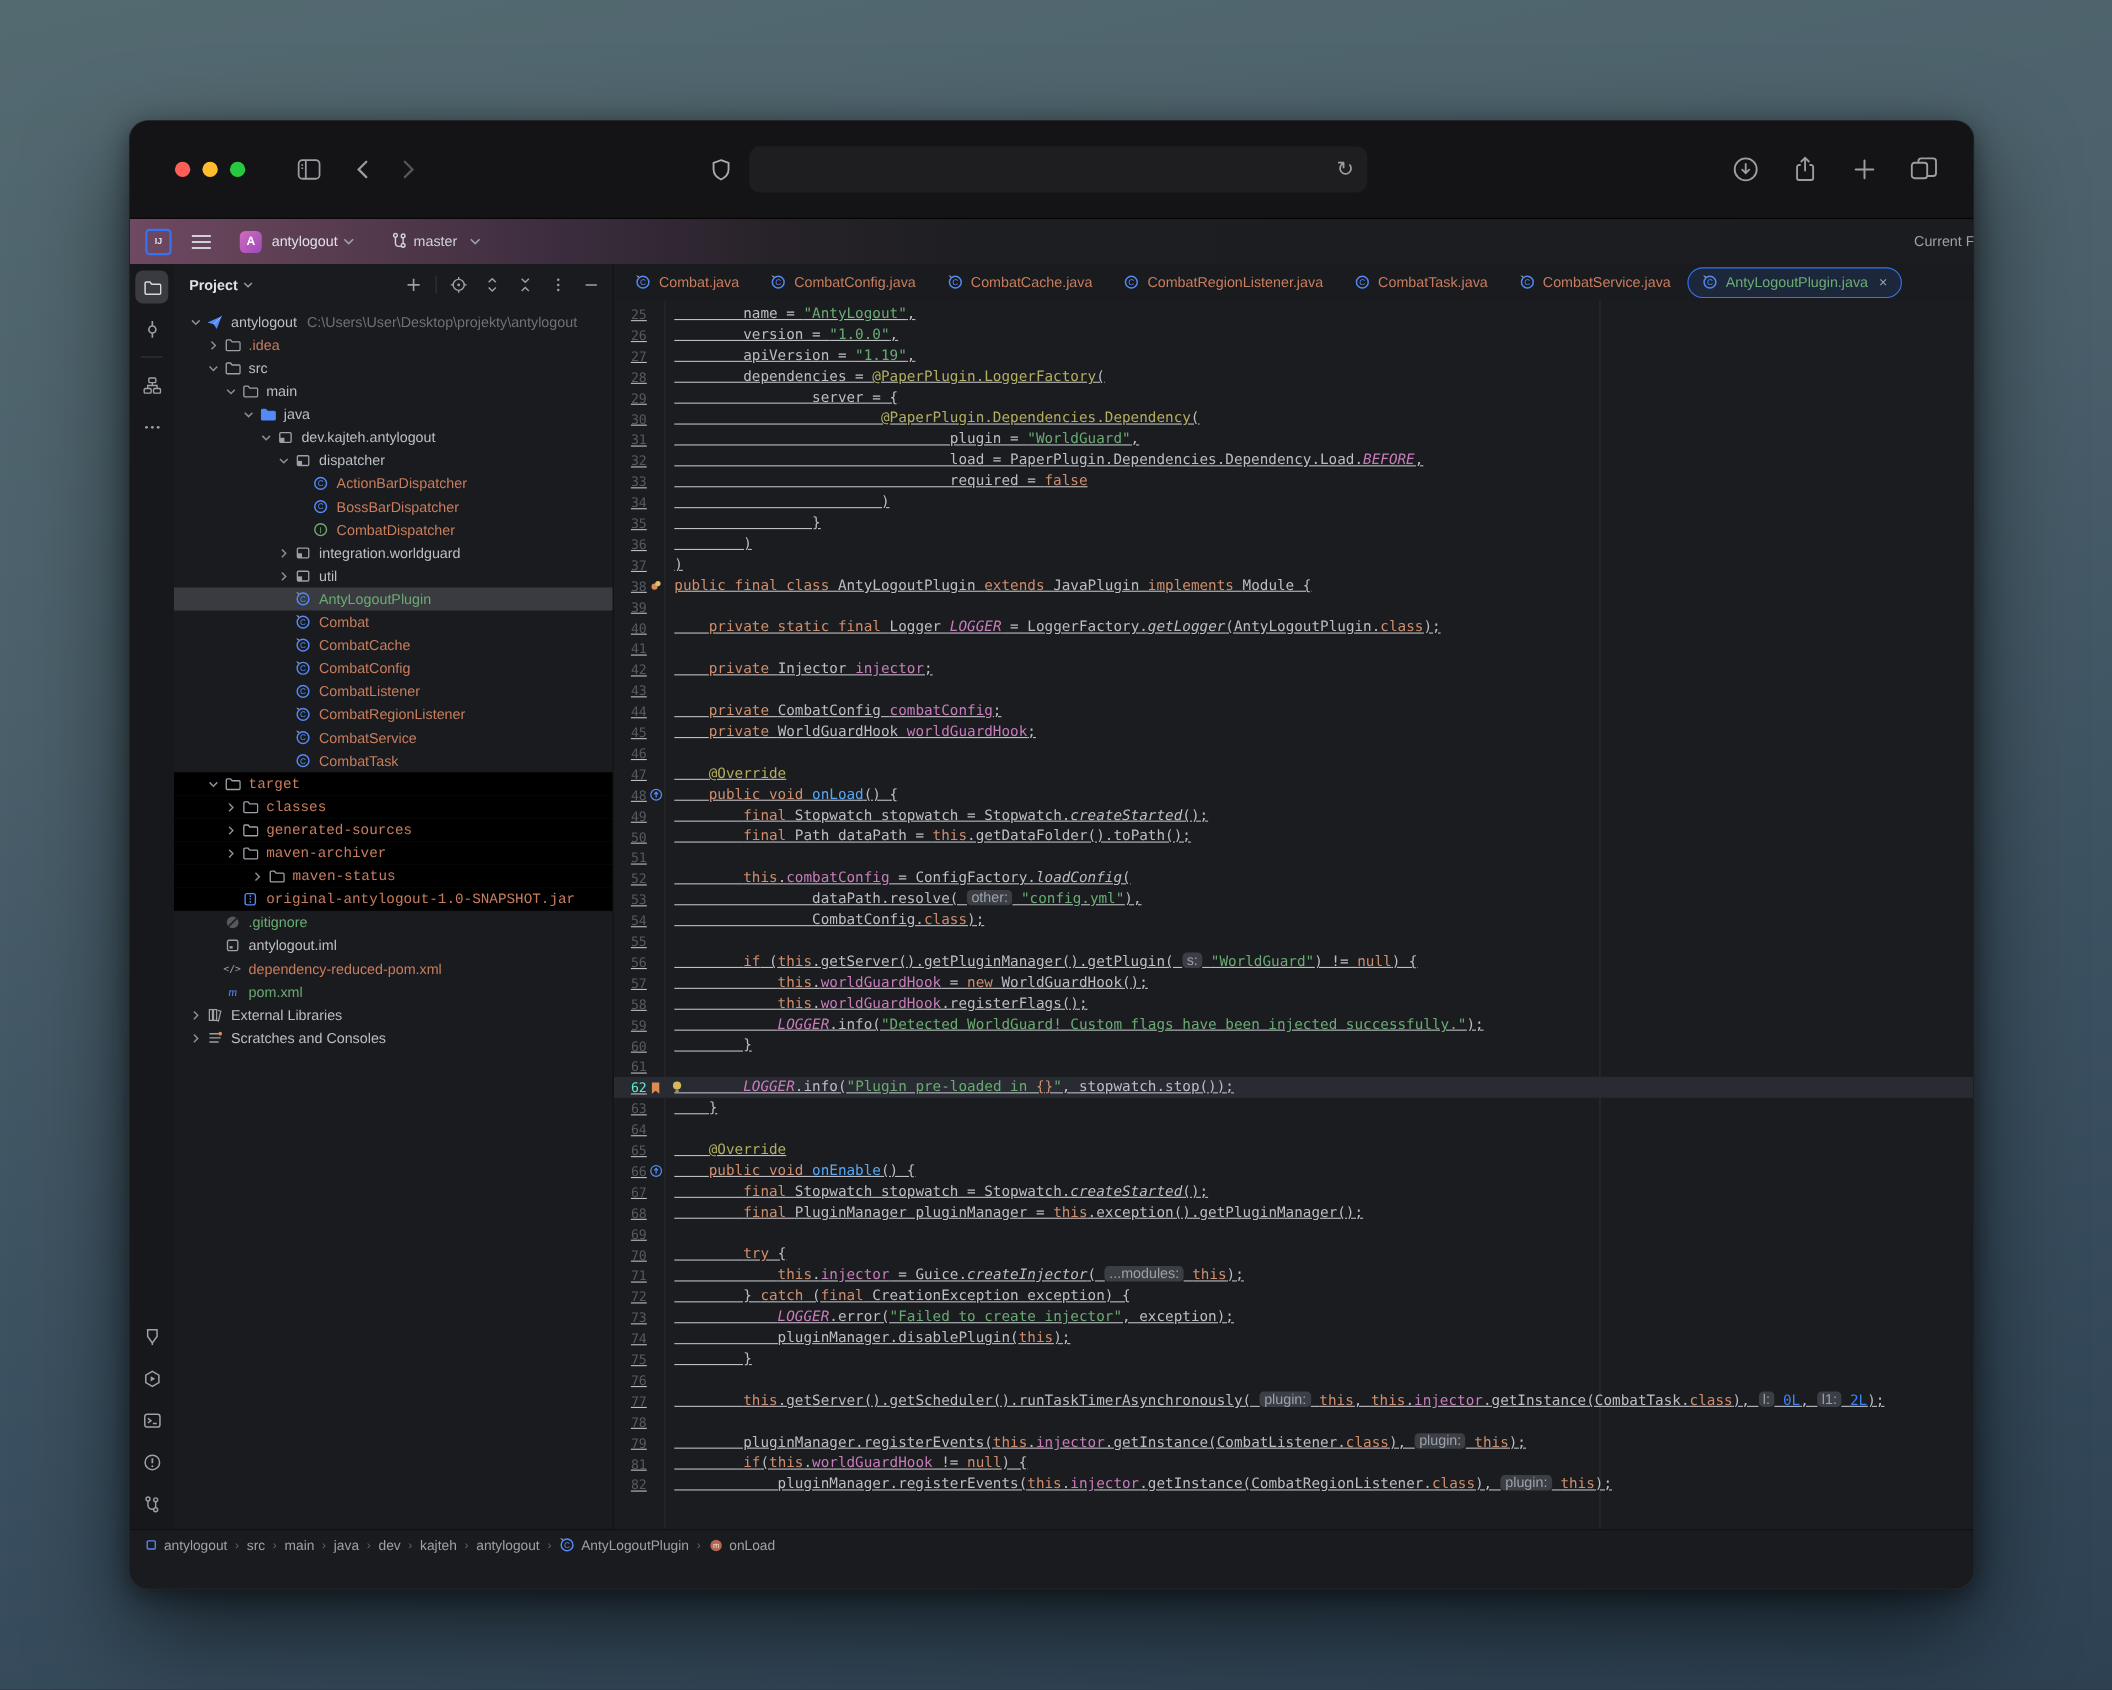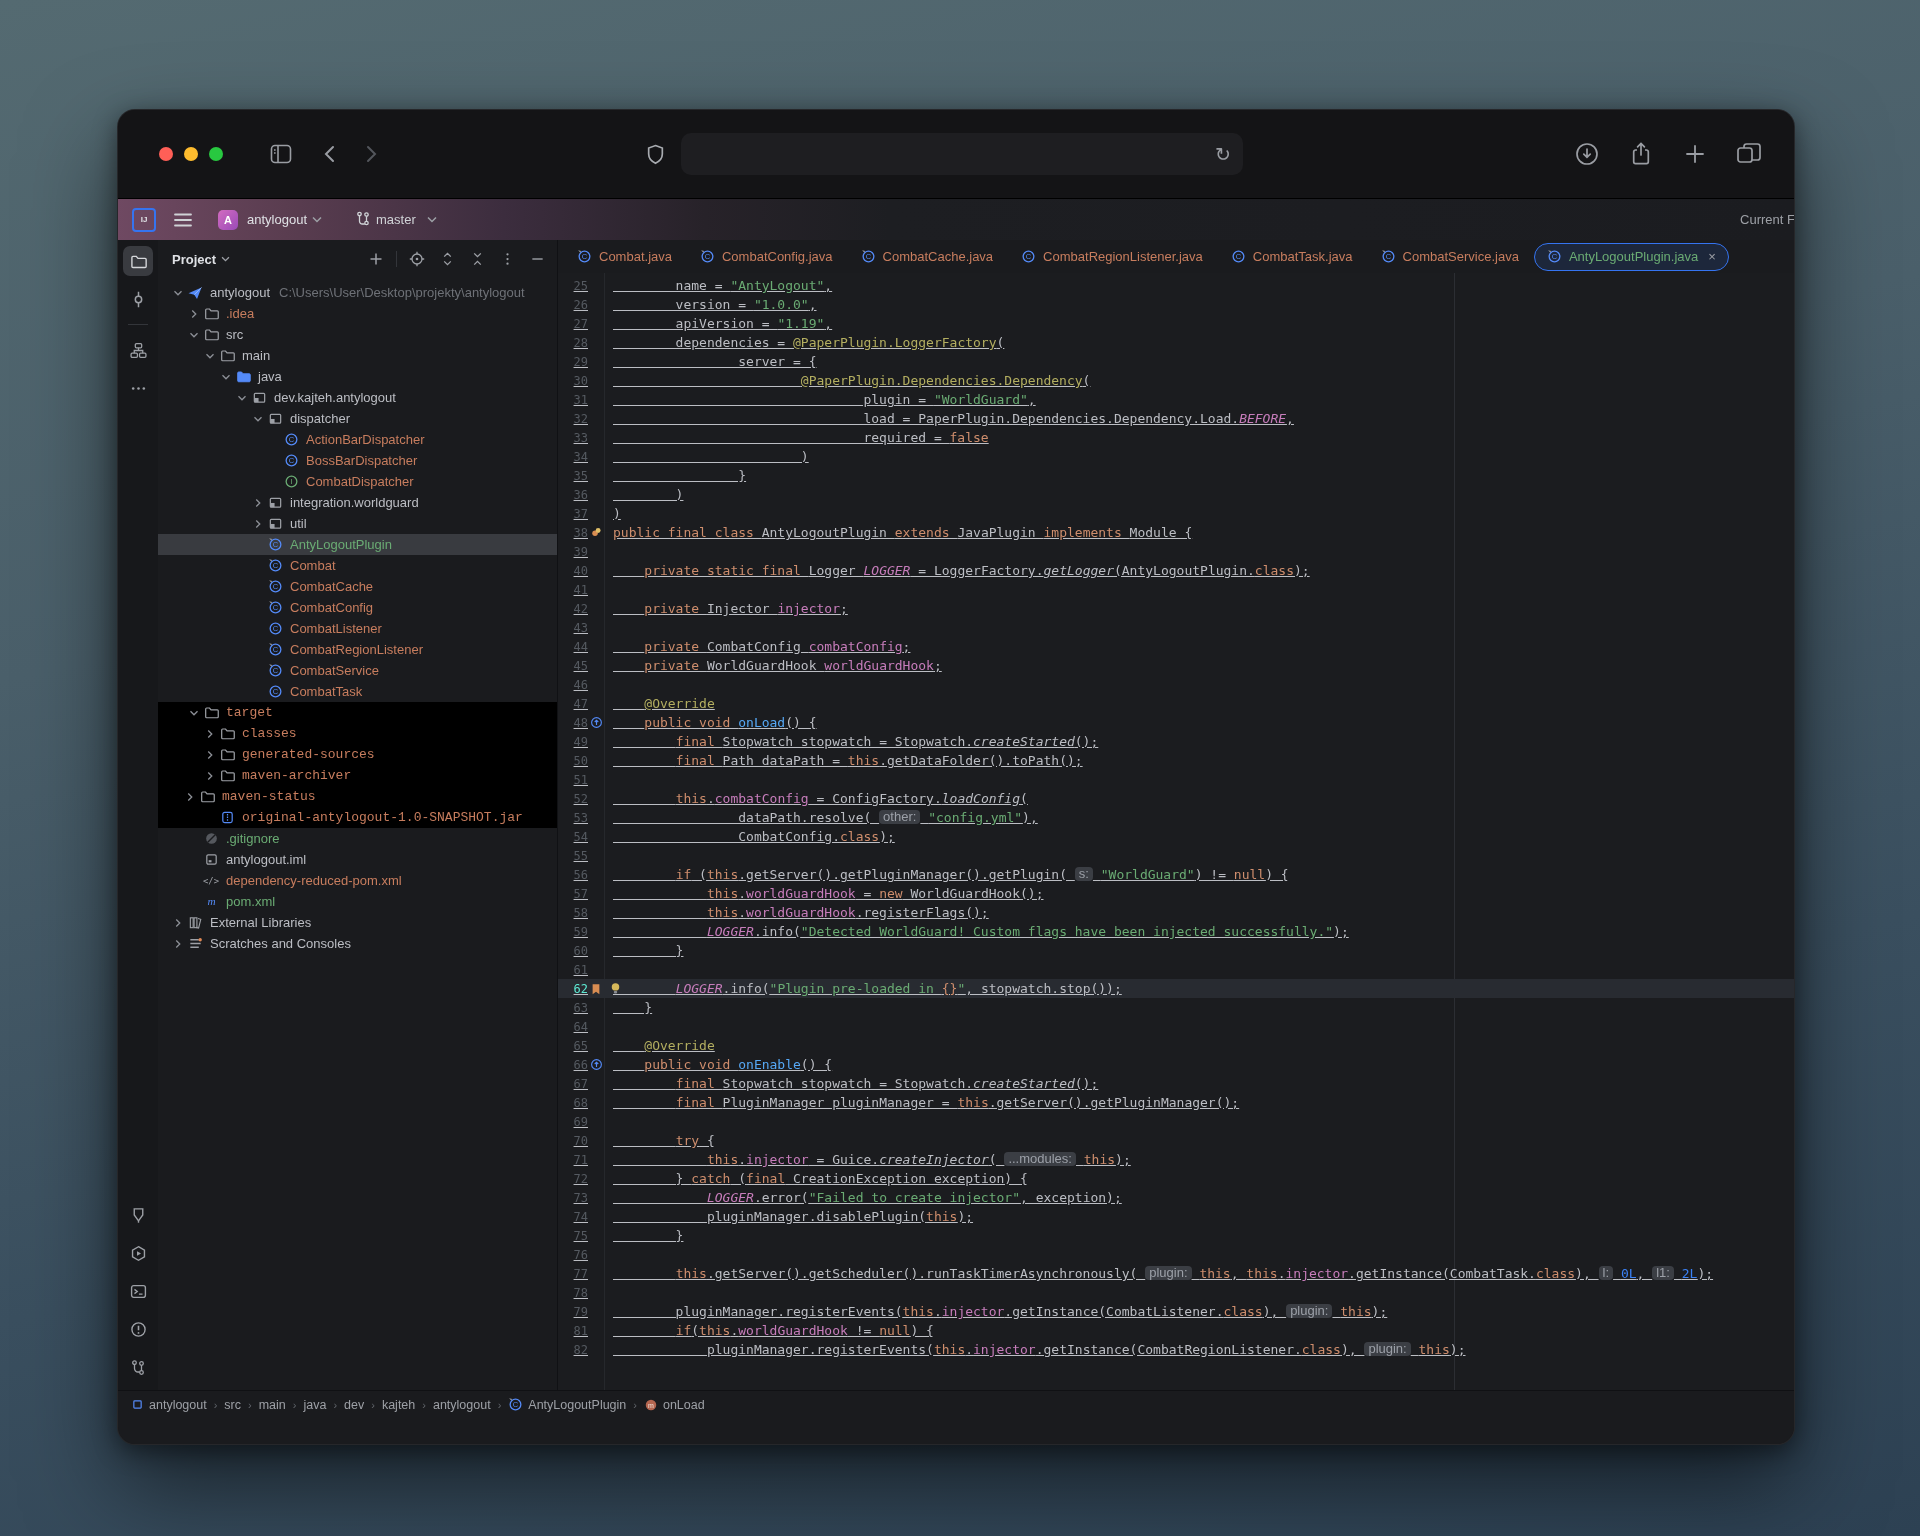--- a/index.html
+++ b/index.html
@@ -575,21 +575,21 @@
                   <path d="M6 4l4 4-4 4" fill="none" stroke="#8d9097" stroke-width="1.5"></path>
                 </svg>
               </span>
               <span class="tic">
                 <svg width="15" height="15" viewBox="0 0 16 16">
                   <path d="M1.8 4.2c0-.6.4-1 1-1h3.1l1.6 1.9h6.7c.6 0 1 .4 1 1v6.5c0 .6-.4 1-1 1H2.8c-.6 0-1-.4-1-1z" fill="none" stroke="#9da0a6" stroke-width="1.3"></path>
                 </svg>
               </span>
               <span class="tlabel vcs">maven-archiver</span>
             </div>
-            <div class="trow exc" style="padding-left:24px">
+            <div class="trow exc" style="padding-left:68px">
               <span class="ic tch">
                 <svg width="14" height="14" viewBox="0 0 16 16">
                   <path d="M6 4l4 4-4 4" fill="none" stroke="#8d9097" stroke-width="1.5"></path>
                 </svg>
               </span>
               <span class="tic">
                 <svg width="15" height="15" viewBox="0 0 16 16">
                   <path d="M1.8 4.2c0-.6.4-1 1-1h3.1l1.6 1.9h6.7c.6 0 1 .4 1 1v6.5c0 .6-.4 1-1 1H2.8c-.6 0-1-.4-1-1z" fill="none" stroke="#9da0a6" stroke-width="1.3"></path>
                 </svg>
               </span>
@@ -800,21 +800,21 @@
                     <rect x="6" y="12" width="4" height="3" rx="1" fill="#8a8d93"></rect>
                   </svg></span><span class="ct"><span class="tok-d">        </span><span class="tok-ci">LOGGER</span><span class="tok-d">.info(</span><span class="tok-s">"Plugin pre-loaded in </span><span class="tok-sk">{}</span><span class="tok-s">"</span><span class="tok-d">, stopwatch.stop());</span></span></div>
               <div class="cl"><span class="ln">63</span><span class="gut"></span><span class="ct"><span class="tok-d">    }</span></span></div>
               <div class="cl"><span class="ln">64</span><span class="gut"></span><span class="ct"></span></div>
               <div class="cl"><span class="ln">65</span><span class="gut"></span><span class="ct"><span class="tok-d">    </span><span class="tok-a">@Override</span></span></div>
               <div class="cl"><span class="ln">66</span><span class="gut"><span class="ic"><svg width="13" height="13" viewBox="0 0 16 16">
                       <circle cx="8" cy="8" r="6" fill="none" stroke="#548AF7" stroke-width="1.4"></circle>
                       <path d="M8 11.2V5.6M5.8 7.4L8 5.2l2.2 2.2" fill="none" stroke="#548AF7" stroke-width="1.4"></path>
                     </svg></span></span><span class="ct"><span class="tok-d">    </span><span class="tok-k">public void </span><span class="tok-m">onEnable</span><span class="tok-d">() {</span></span></div>
               <div class="cl"><span class="ln">67</span><span class="gut"></span><span class="ct"><span class="tok-d">        </span><span class="tok-k">final </span><span class="tok-d">Stopwatch stopwatch = Stopwatch.</span><span class="tok-i">createStarted</span><span class="tok-d">();</span></span></div>
-              <div class="cl"><span class="ln">68</span><span class="gut"></span><span class="ct"><span class="tok-d">        </span><span class="tok-k">final </span><span class="tok-d">PluginManager pluginManager = </span><span class="tok-k">this</span><span class="tok-d">.getServer().getPluginManager();</span></span></div>
+              <div class="cl"><span class="ln">68</span><span class="gut"></span><span class="ct"><span class="tok-d">        </span><span class="tok-k">final </span><span class="tok-d">PluginManager pluginManager = </span><span class="tok-k">this</span><span class="tok-d">.exception().getPluginManager();</span></span></div>
               <div class="cl"><span class="ln">69</span><span class="gut"></span><span class="ct"></span></div>
               <div class="cl"><span class="ln">70</span><span class="gut"></span><span class="ct"><span class="tok-d">        </span><span class="tok-k">try</span><span class="tok-d"> {</span></span></div>
               <div class="cl"><span class="ln">71</span><span class="gut"></span><span class="ct"><span class="tok-d">            </span><span class="tok-k">this</span><span class="tok-d">.</span><span class="tok-f">injector</span><span class="tok-d"> = Guice.</span><span class="tok-i">createInjector</span><span class="tok-d">( </span><span class="chip">...modules:</span><span class="tok-d"> </span><span class="tok-k">this</span><span class="tok-d">);</span></span></div>
               <div class="cl"><span class="ln">72</span><span class="gut"></span><span class="ct"><span class="tok-d">        } </span><span class="tok-k">catch</span><span class="tok-d"> (</span><span class="tok-k">final</span><span class="tok-d"> CreationException exception) {</span></span></div>
               <div class="cl"><span class="ln">73</span><span class="gut"></span><span class="ct"><span class="tok-d">            </span><span class="tok-ci">LOGGER</span><span class="tok-d">.error(</span><span class="tok-s">"Failed to create injector"</span><span class="tok-d">, exception);</span></span></div>
               <div class="cl"><span class="ln">74</span><span class="gut"></span><span class="ct"><span class="tok-d">            pluginManager.disablePlugin(</span><span class="tok-k">this</span><span class="tok-d">);</span></span></div>
               <div class="cl"><span class="ln">75</span><span class="gut"></span><span class="ct"><span class="tok-d">        }</span></span></div>
               <div class="cl"><span class="ln">76</span><span class="gut"></span><span class="ct"></span></div>
               <div class="cl"><span class="ln">77</span><span class="gut"></span><span class="ct"><span class="tok-d">        </span><span class="tok-k">this</span><span class="tok-d">.getServer().getScheduler().runTaskTimerAsynchronously( </span><span class="chip">plugin:</span><span class="tok-d"> </span><span class="tok-k">this</span><span class="tok-d">, </span><span class="tok-k">this</span><span class="tok-d">.</span><span class="tok-f">injector</span><span class="tok-d">.getInstance(CombatTask.</span><span class="tok-k">class</span><span class="tok-d">), </span><span class="chip">l:</span><span class="tok-d"> </span><span class="tok-n">0L</span><span class="tok-d">, </span><span class="chip">l1:</span><span class="tok-d"> </span><span class="tok-n">2L</span><span class="tok-d">);</span></span></div>
               <div class="cl"><span class="ln">78</span><span class="gut"></span><span class="ct"></span></div>

